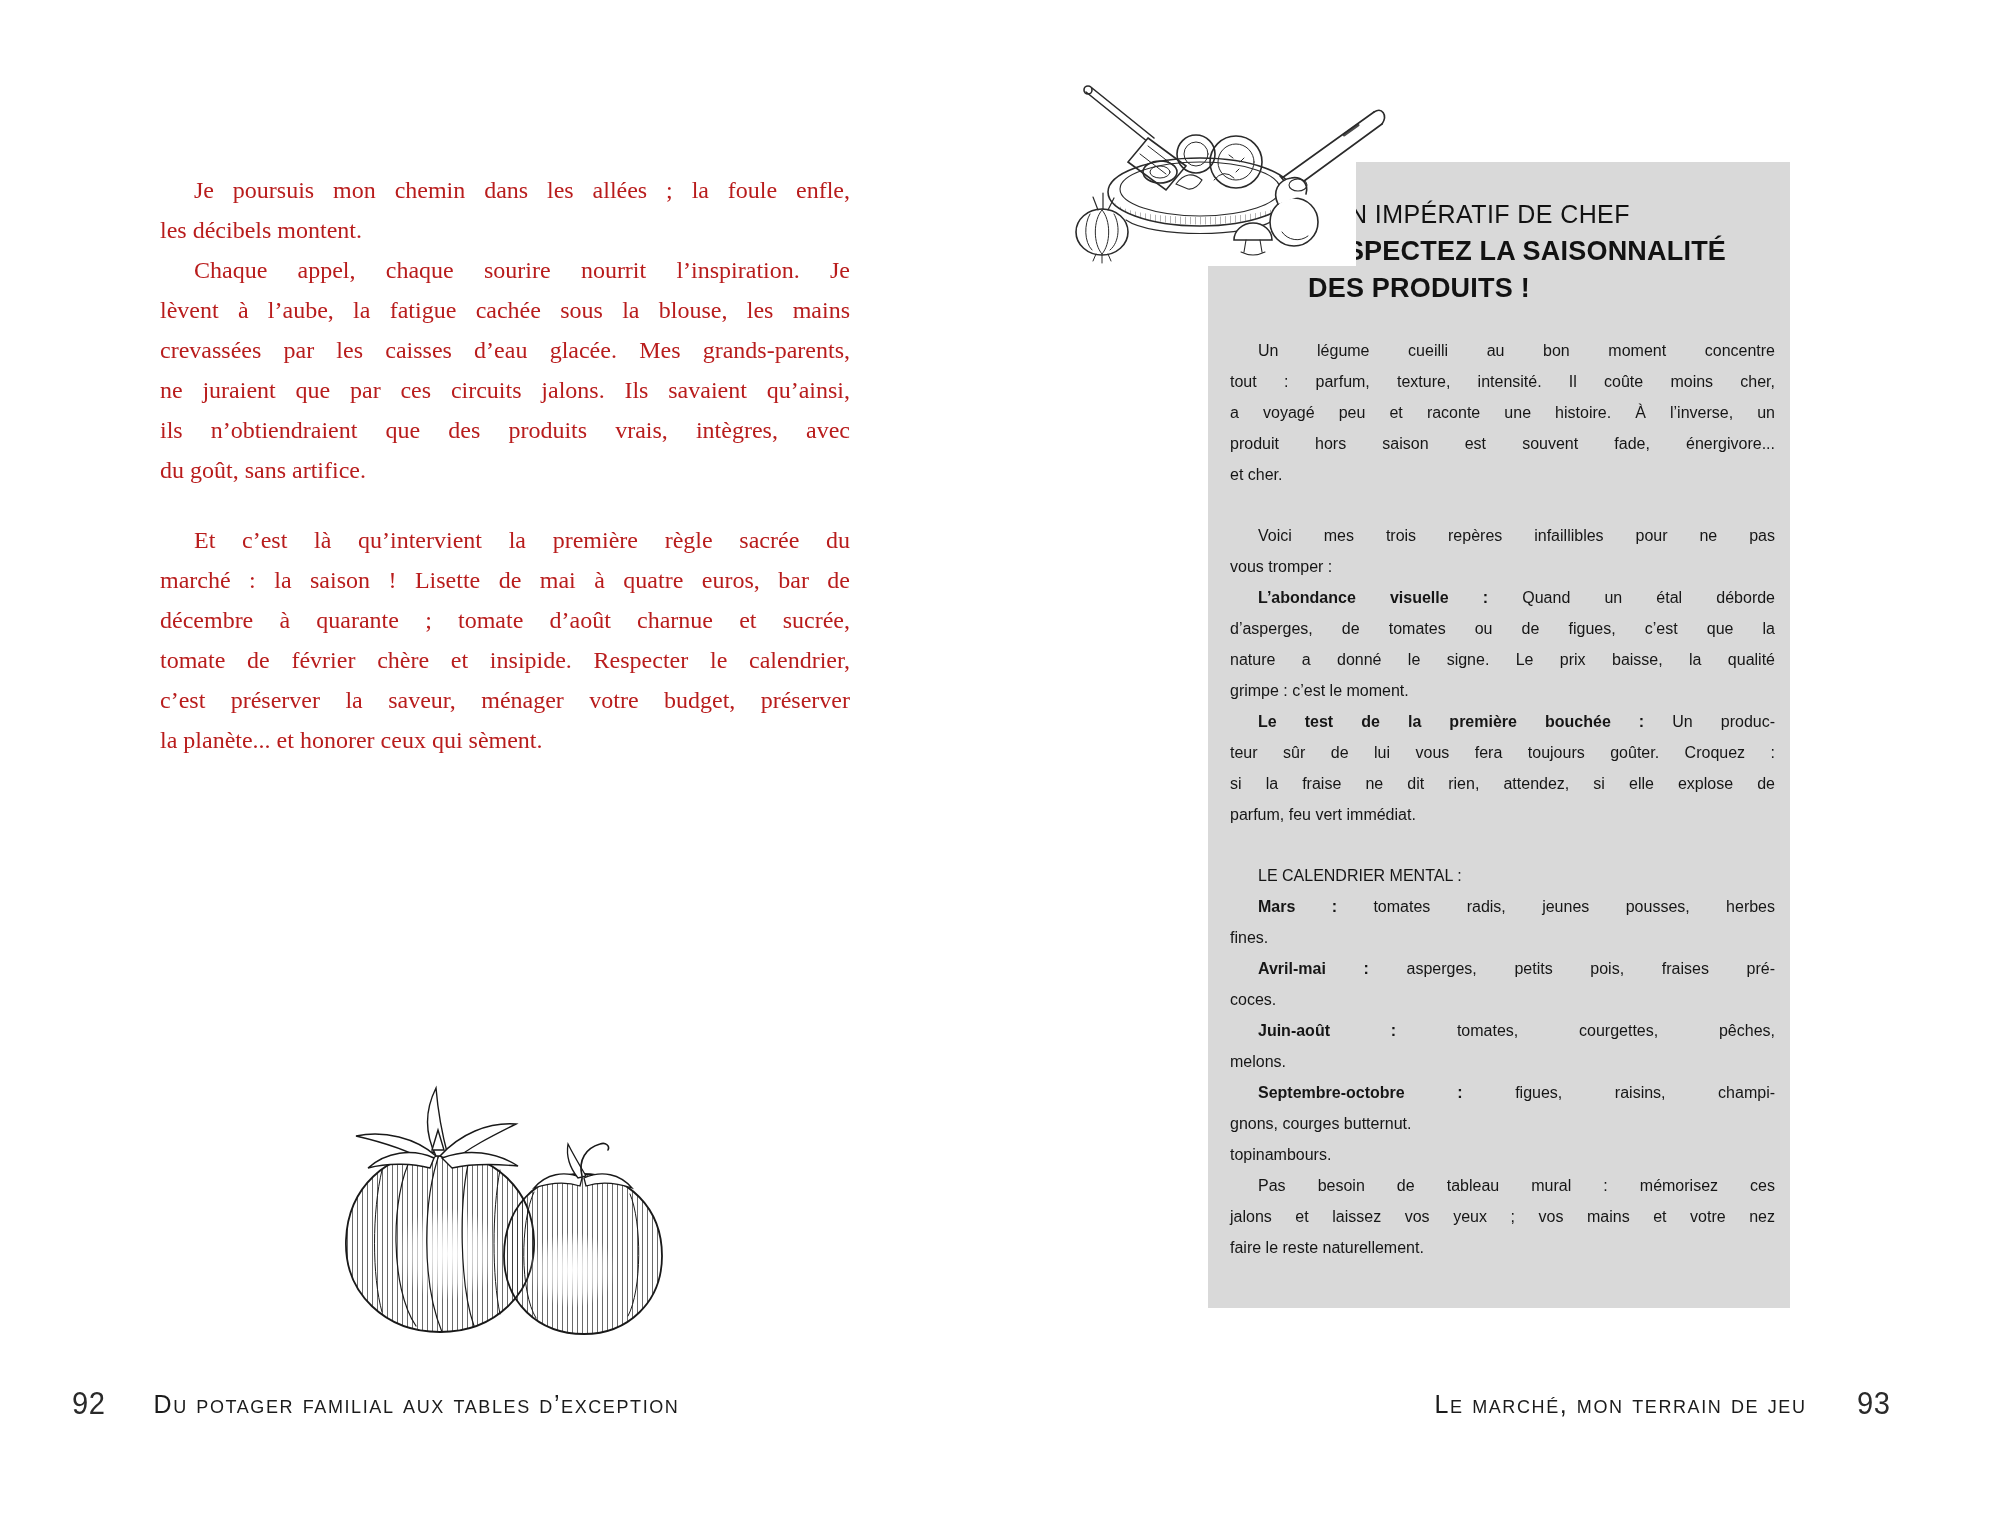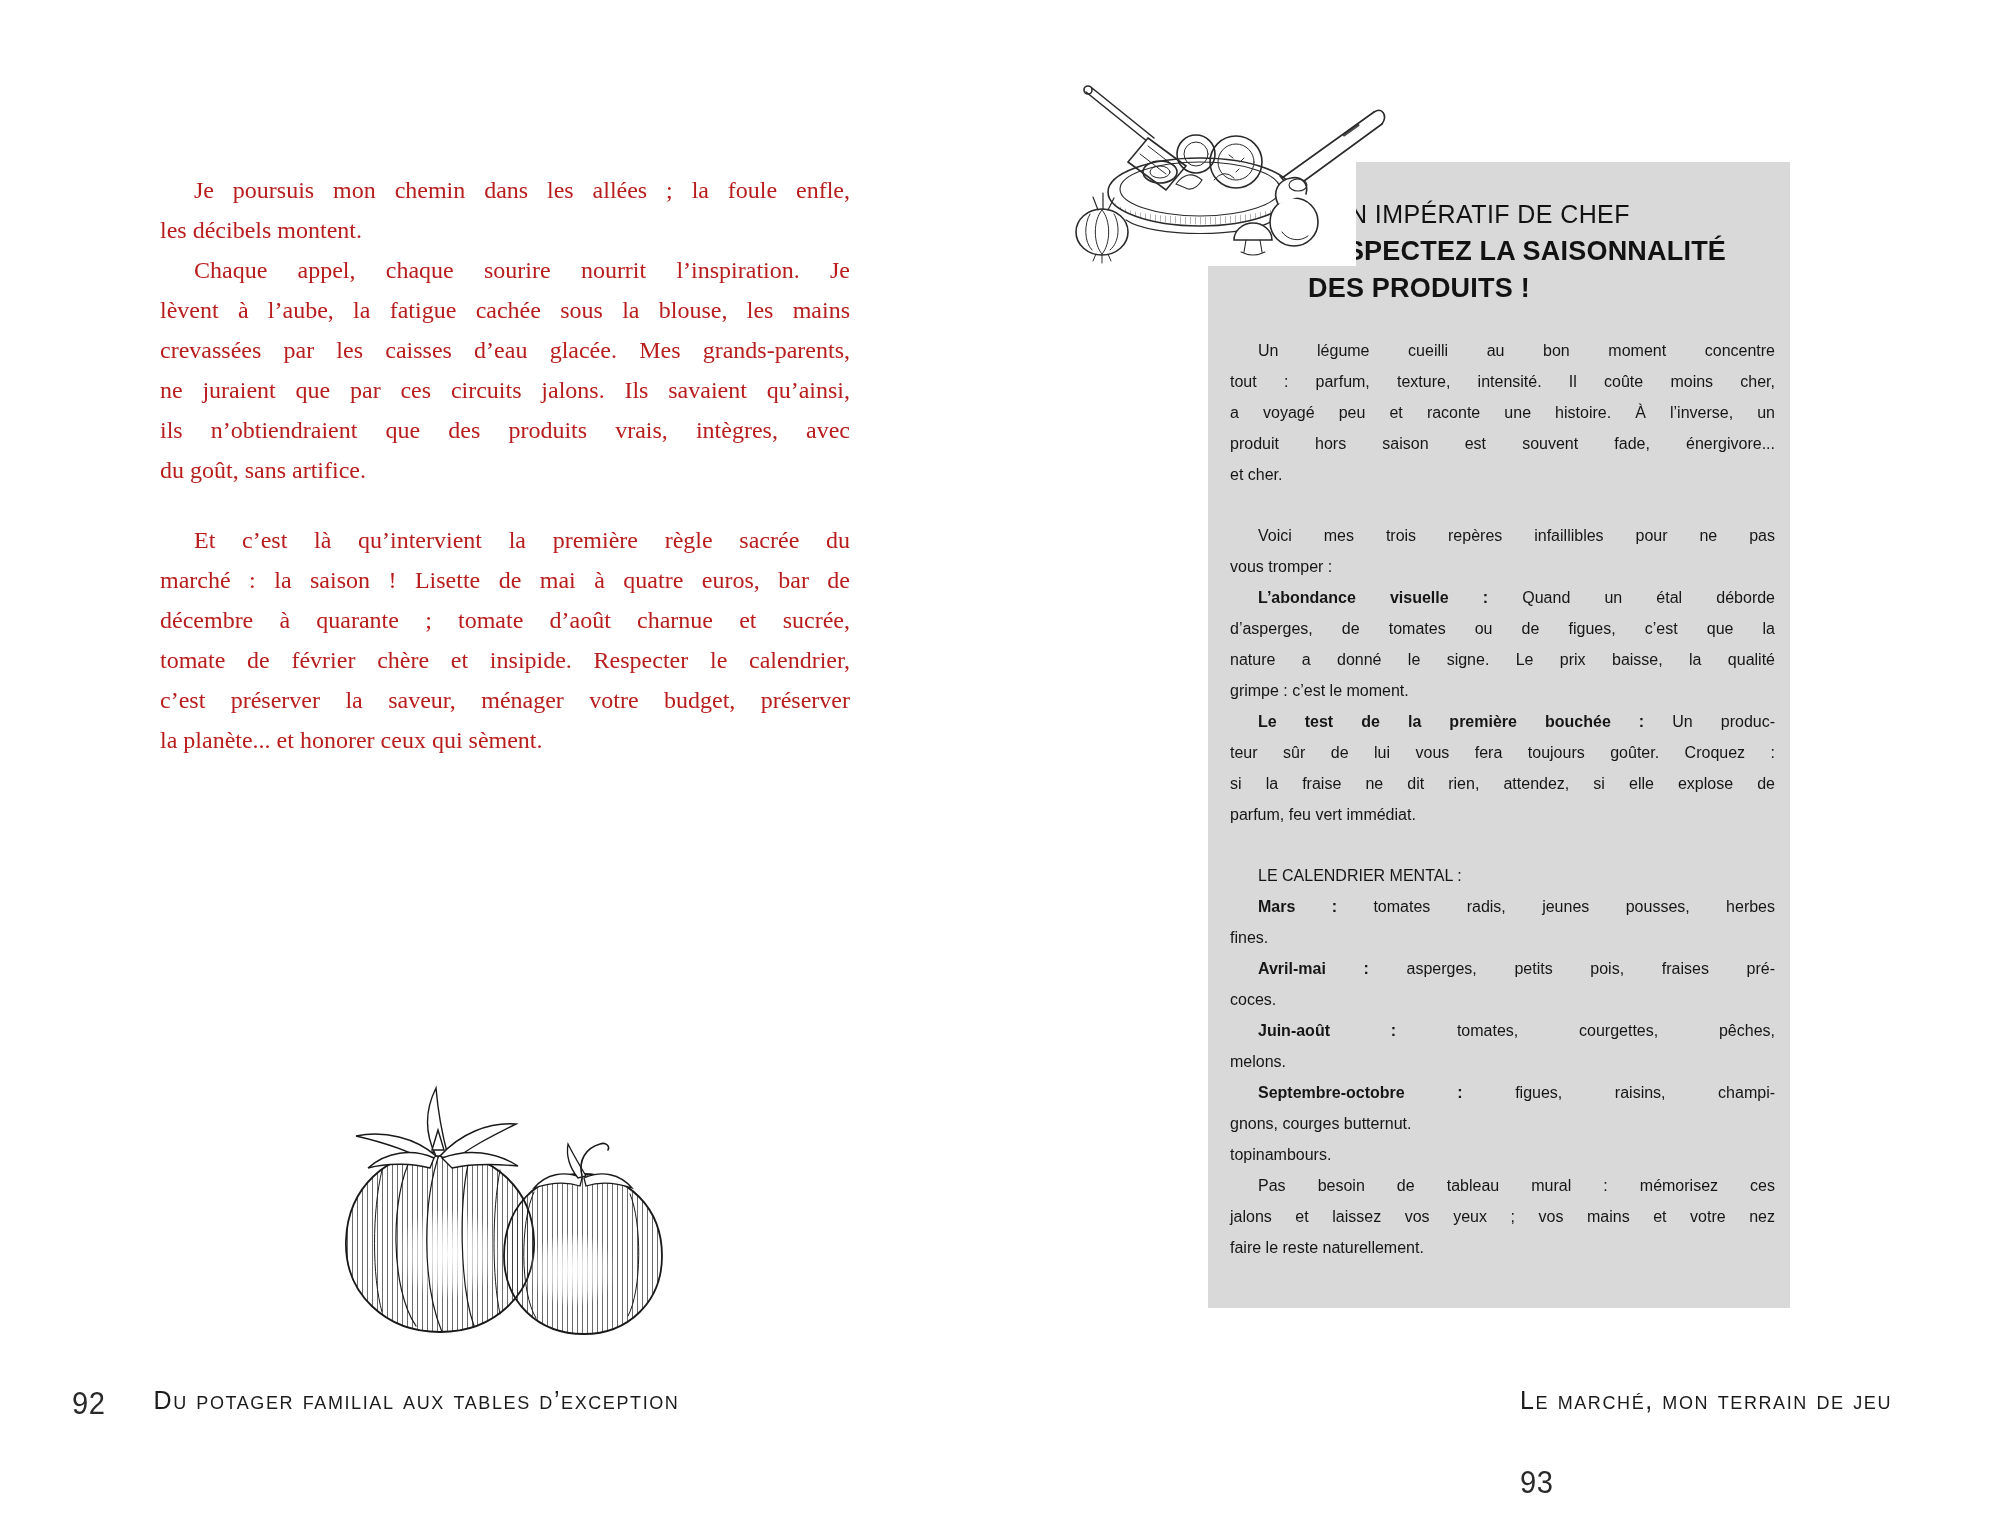--- a/index.html
+++ b/index.html
@@ -33,23 +33,23 @@
   }
   .box-body .block.gap{margin-top:30px;}
   .box-body .tline.indent{text-indent:28px;}
   .b{font-weight:bold;}
 
   
   .pan-illo{position:absolute;left:1048px;top:80px;width:360px;height:200px;z-index:2;}
   .tomato-illo{position:absolute;left:320px;top:1072px;width:350px;height:280px;}
 
   
-  .footer{position:absolute;top:1386px;display:flex;align-items:flex-start;}
+  .footer{position:absolute;top:1386px;display:flex;align-items:center;}
   .footer-left{left:72px;gap:46px;}
-  .footer-right{right:108px;gap:50px;flex-direction:column;}
+  .footer-right{right:108px;gap:50px;}
   .pagenum{font-size:31px;color:#2a2a2a;letter-spacing:.5px;transform:scaleX(.94);transform-origin:left bottom;}
   .chapter{
     font-variant:small-caps;font-size:25px;letter-spacing:1.6px;color:#1b1b1b;
   }
 </style>
 </head>
 <body>
 
 <div class="spread">
 

